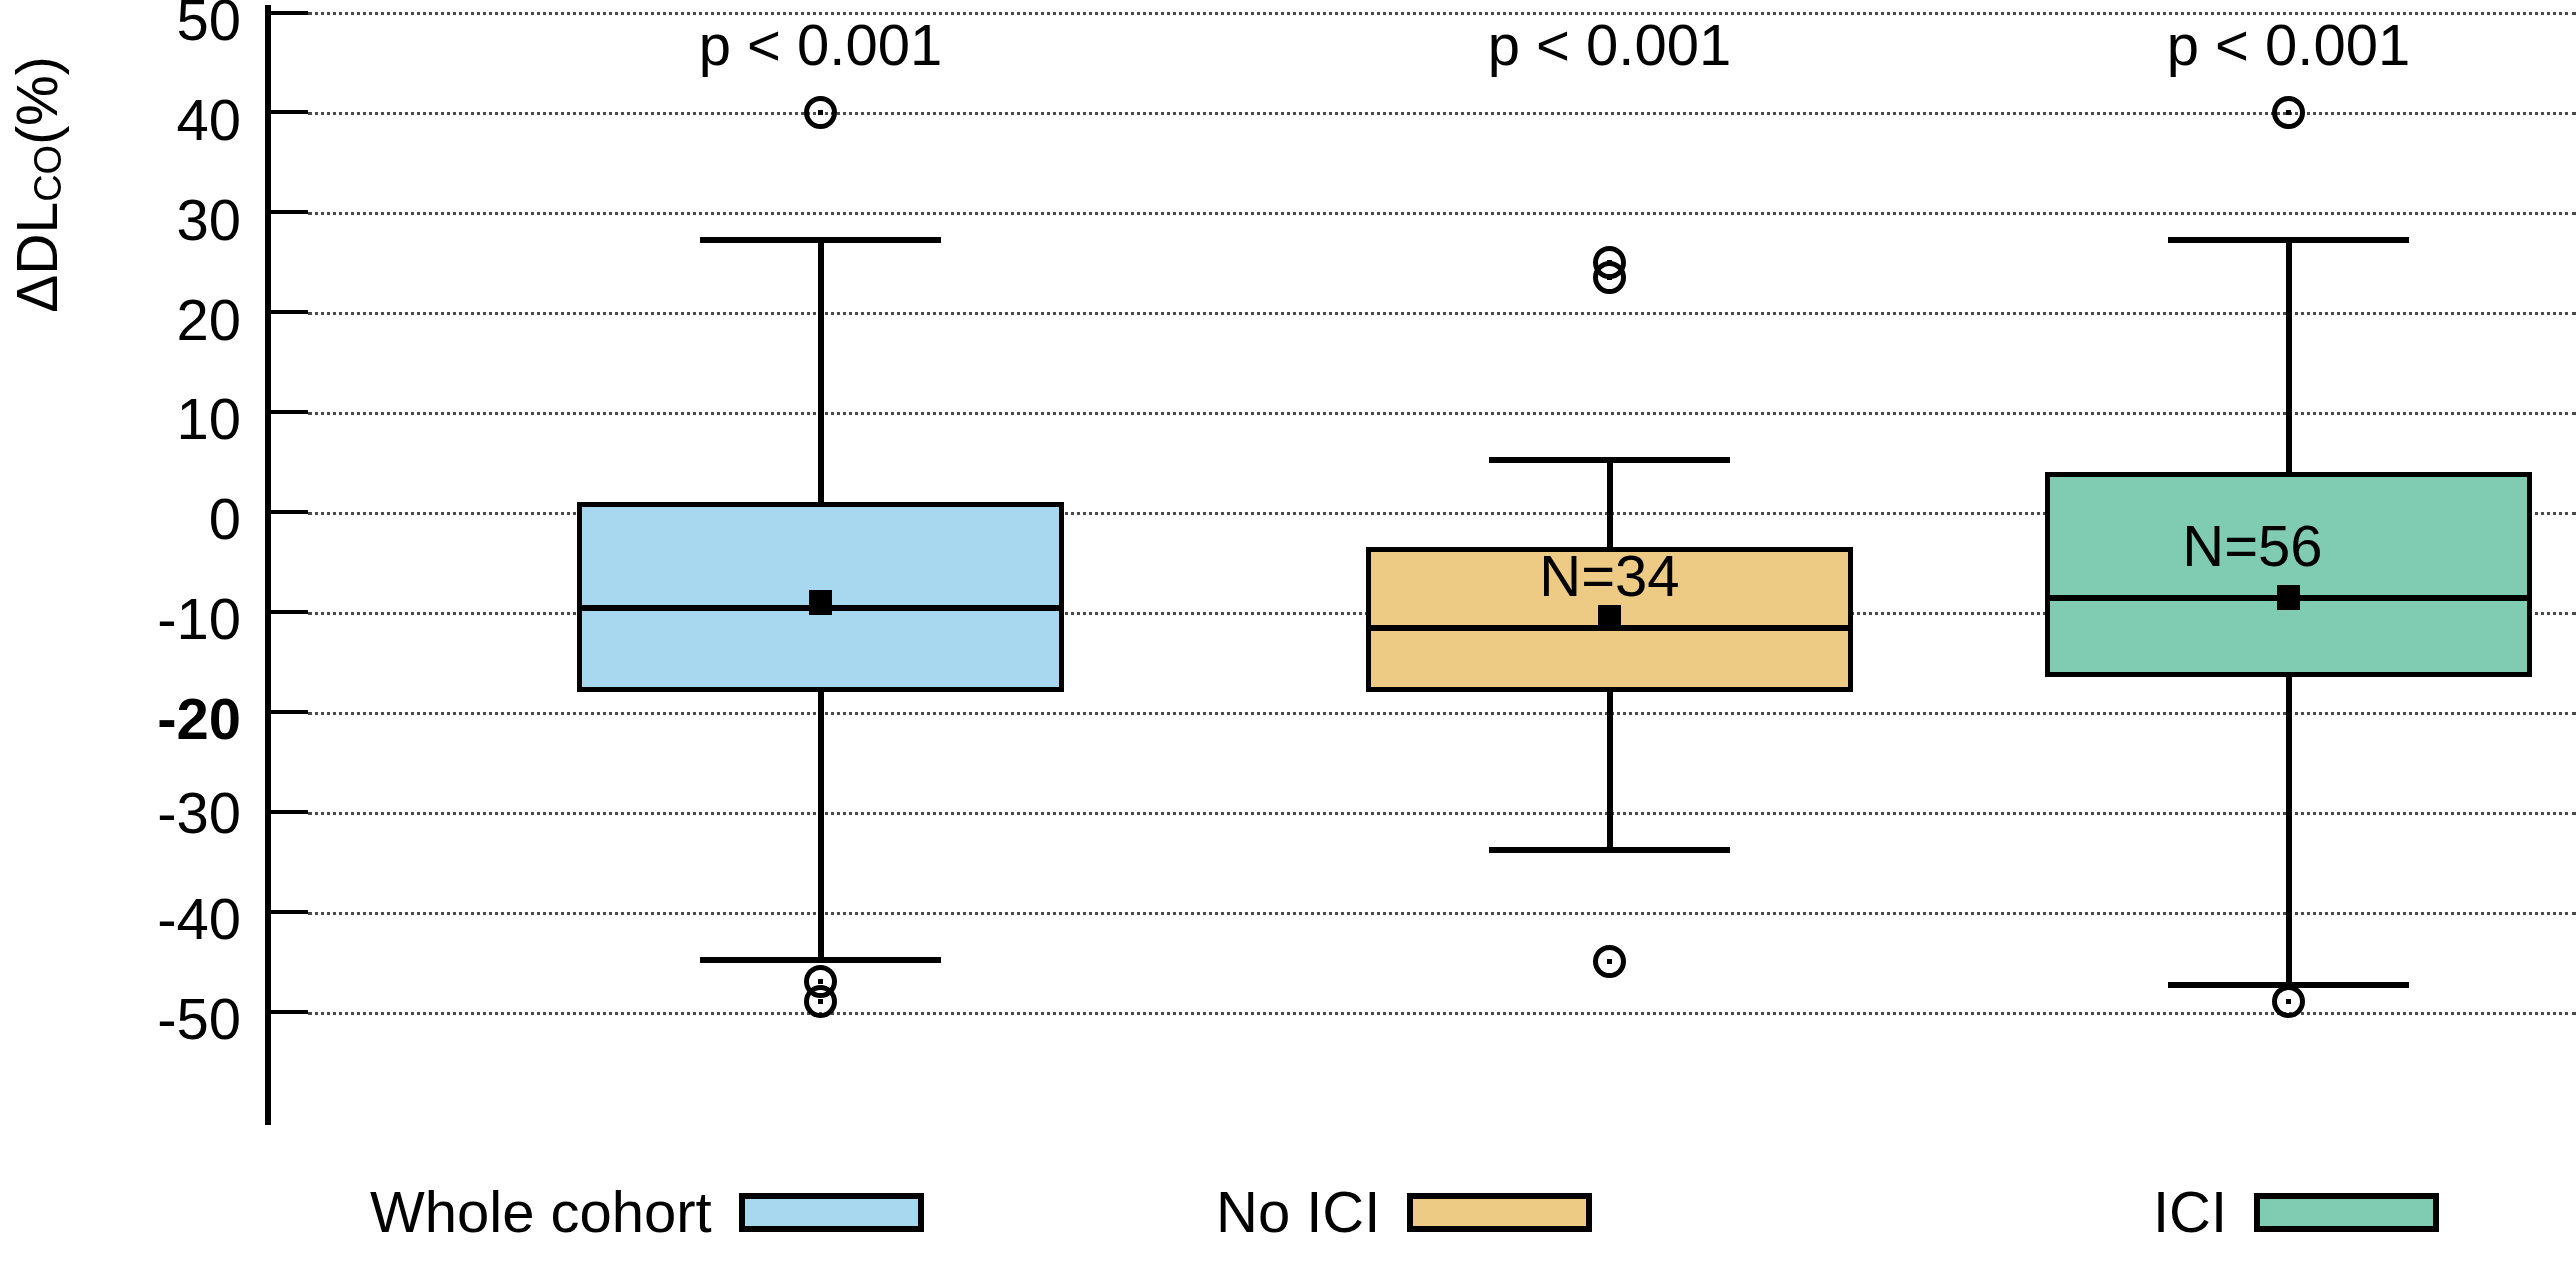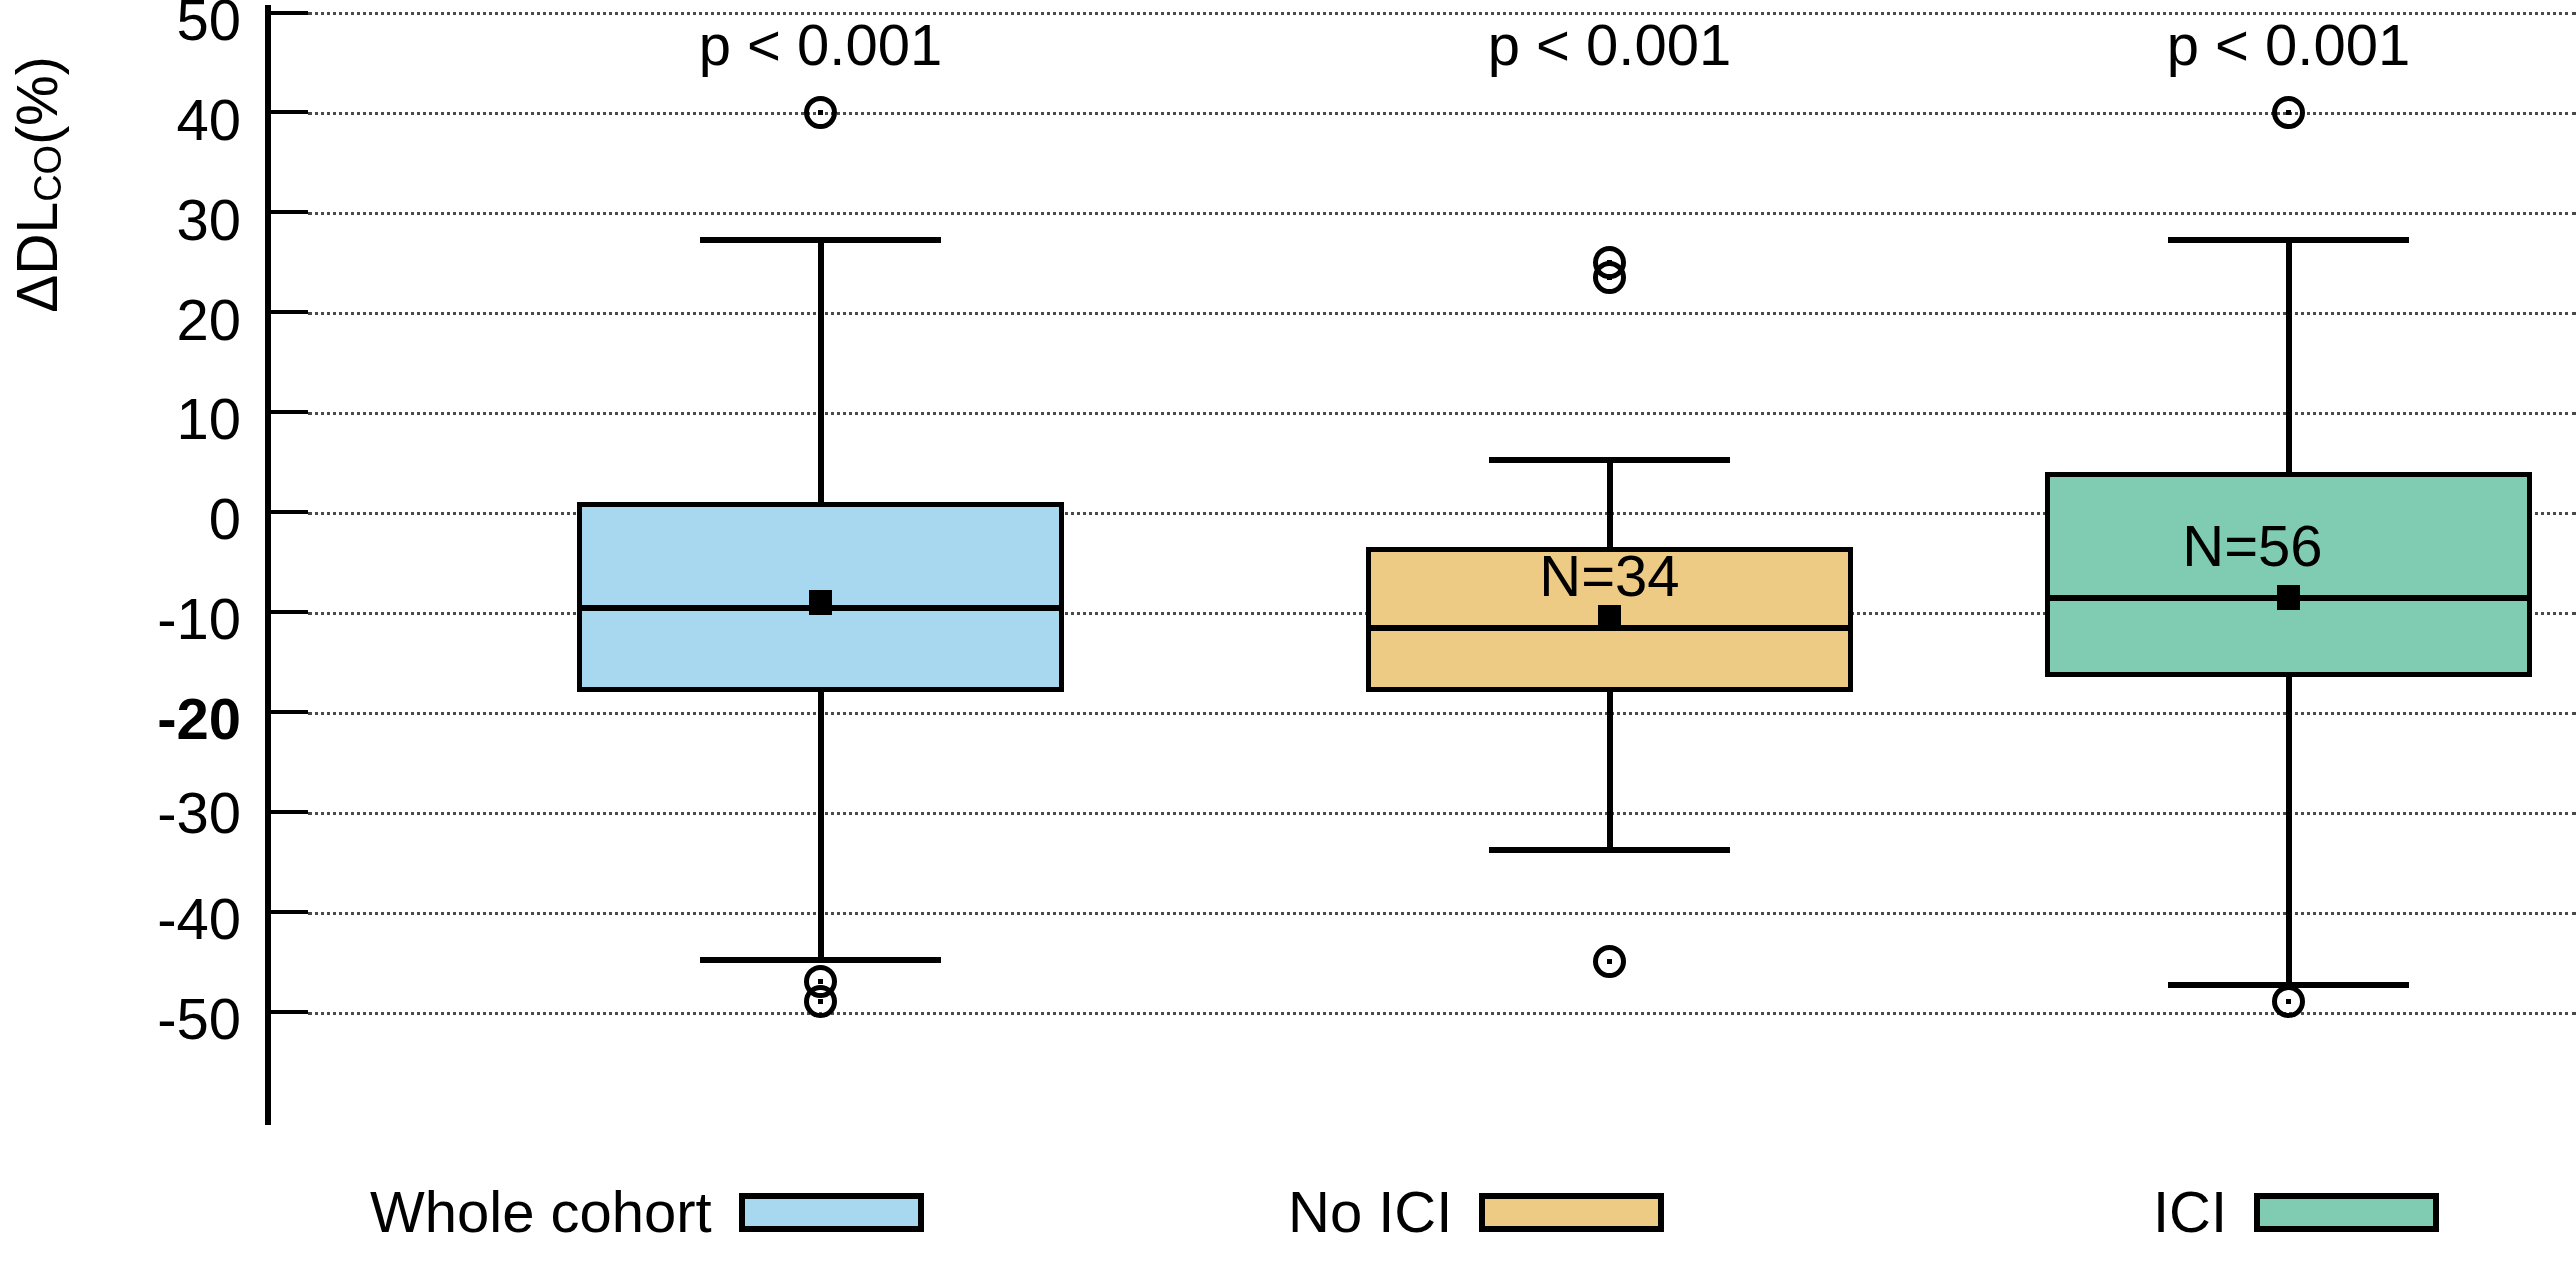--- a/index.html
+++ b/index.html
@@ -229,21 +229,21 @@
           <div class="outlier" style="left: 227px; top: 980px;"></div>
         </div>
       </div>
   </div>
 
   <div id="legend">
       <div class="legend-item" style="left: 370px;">
         <span class="legend-text">Whole cohort</span>
         <span class="legend-swatch" style="background: rgb(168, 216, 240);"></span>
       </div>
-      <div class="legend-item" style="left: 1288px; text-align: center;">
+      <div class="legend-item" style="left: 1216px; text-align: center;">
         <span class="legend-text">No ICI</span>
         <span class="legend-swatch" style="background: rgb(237, 203, 132);"></span>
       </div>
       <div class="legend-item" style="left: 2153px;">
         <span class="legend-text">ICI</span>
         <span class="legend-swatch" style="background: rgb(127, 204, 178);"></span>
       </div>
     </div>
 
 </div>

